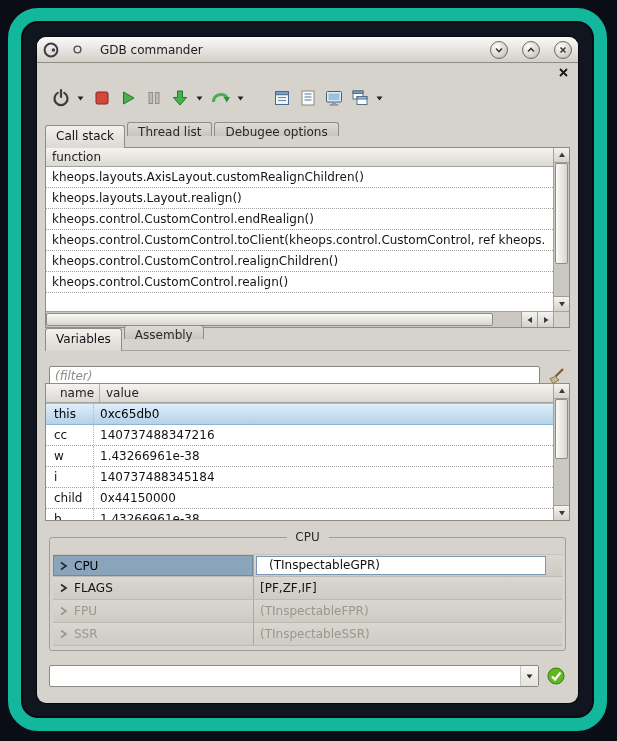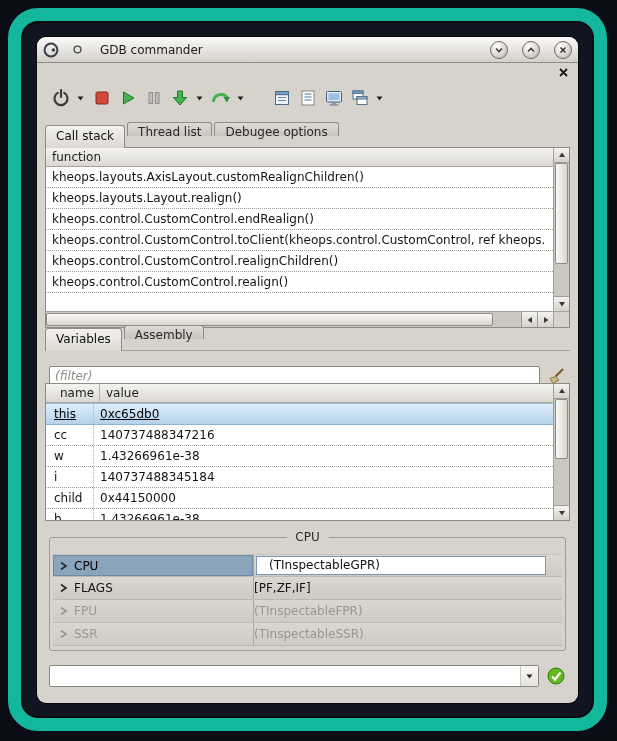--- a/index.html
+++ b/index.html
@@ -84,21 +84,21 @@
   .cs-row {
     flex:0 0 21px; line-height:20px; font-size:12px; color:#141414;
     padding-left:6px; border-bottom:1px dotted #a29e97;
     white-space:nowrap; overflow:hidden;
   }
   .var-row { flex:0 0 21px; display:flex; font-size:12px; line-height:20px; color:#141414; border-bottom:1px dotted #a29e97; }
   .vr-name { width:48px; padding-left:8px; border-right:1px dotted #b8b4ae; overflow:hidden; }
   .vr-val { flex:1; padding-left:6px; white-space:nowrap; overflow:hidden; }
   .var-row.sel {
     background:linear-gradient(#dfeefa,#b3d2ea);
-    border-top:1px solid #9fc0da; border-bottom:1px solid #8fb4d2; color:#000;text-decoration:underline;
+    border-top:1px solid #9fc0da; border-bottom:1px solid #8fb4d2; color:#000;
   }
   
   .vscroll { border-left:1px solid #a5a29b; background:#cbc8c2; display:flex; flex-direction:column; }
   .sbtn { flex:0 0 15px; background:linear-gradient(#f4f3f0,#d5d2cc); display:flex; align-items:center; justify-content:center; }
   .sbtn.top { border-bottom:1px solid #a09d96; }
   .sbtn.bottom { border-top:1px solid #a09d96; }
   .vtrack { flex:1; position:relative; }
   .vthumb { position:absolute; left:1px; right:1px; border:1px solid #8f8c85; border-radius:2px; background:linear-gradient(90deg,#fbfaf8,#d8d5cf); }
   .hscroll { border-top:1px solid #a5a29b; background:#cbc8c2; display:flex; }
   .htrack { flex:1; position:relative; }
@@ -119,21 +119,21 @@
   .cpu-title { position:absolute; top:1px; left:50%; transform:translateX(-50%); background:#d6d3cd; padding:0 9px; font-size:12px; color:#2a2a2a; z-index:2; }
   .cpu-rows { position:absolute; left:4px; right:4px; top:25px; }
   .cpu-row {
     height:23px; display:flex; align-items:stretch;
     background:linear-gradient(#dad7d1,#cecbc5);
     border-bottom:1px solid #bdbab4;
   }
   .cpu-row:first-child { border-top:1px solid #c6c3bd; }
   .cpu-namecell { width:200px; display:flex; align-items:center; gap:6px; padding-left:6px; color:#141414; }
   .cpu-namecell.sel { background:#8aa4bc; box-shadow:inset 0 0 0 1px #6d8aa5; color:#000; }
-  .cpu-valcell { flex:1; border-left:1px solid #aaa7a1; display:flex; align-items:center; font-size:12px; color:#141414; }
+  .cpu-valcell { flex:1; border-left:1px solid #aaa7a1; display:flex; align-items:center; padding-left:6px; font-size:12px; color:#141414; }
   .cpu-row .nm { font-size:12px; }
   .cpu-row.disabled .nm, .cpu-row.disabled .cpu-valcell, .cpu-row.disabled .exp { color:#9a978f; }
   .exp { display:flex; align-items:center; color:#2b2b2b; }
   .editor {
     background:#fff; border:1px solid #7a96b0; height:19px; line-height:17px;
     flex:1; margin-right:16px; padding-left:12px; font-size:12px; color:#111;
     white-space:nowrap; overflow:hidden;
   }
   .cpu-valcell.has-editor { padding-left:2px; }
   

